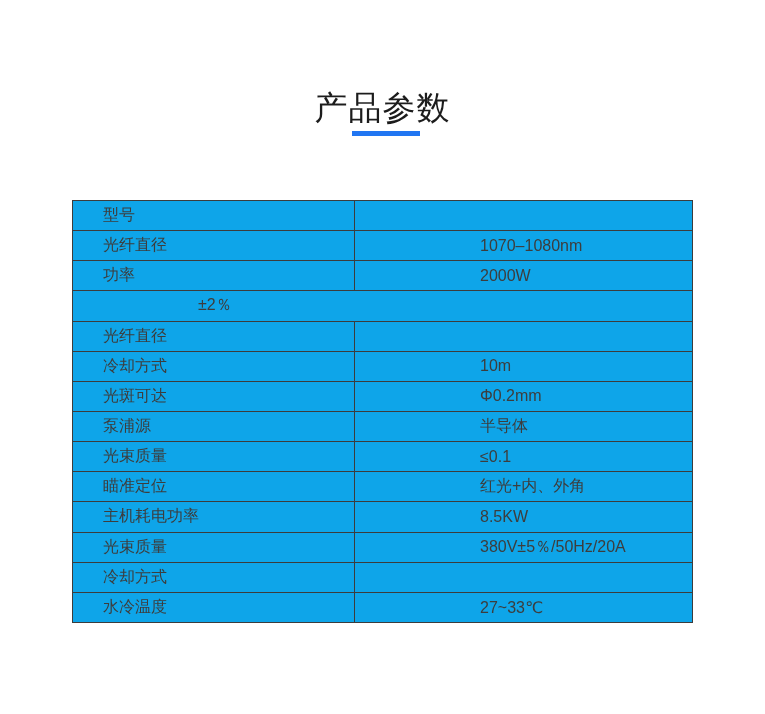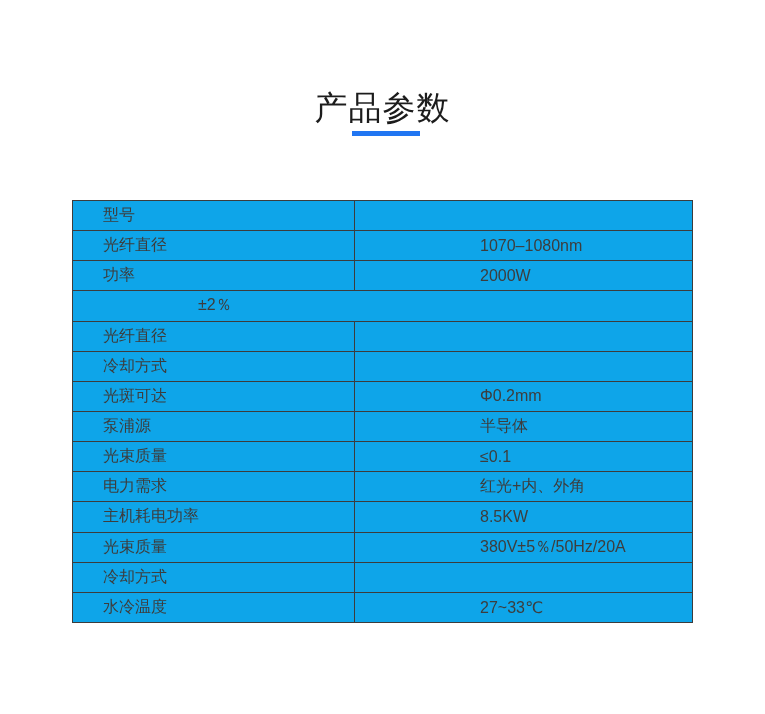--- a/index.html
+++ b/index.html
@@ -96,35 +96,36 @@
     <div class="td value">2000W</div>
   </div>
   <div class="tr">
     <div class="td value">±2％</div>
   </div>
   <div class="tr">
     <div class="td label">光纤直径</div>
   </div>
   <div class="tr">
     <div class="td label">冷却方式</div>
+    <div class="td value">10m</div>
   </div>
   <div class="tr">
     <div class="td label">光斑可达</div>
     <div class="td value">Φ0.2mm</div>
   </div>
   <div class="tr">
     <div class="td label">泵浦源</div>
     <div class="td value">半导体</div>
   </div>
   <div class="tr">
     <div class="td label">光束质量</div>
     <div class="td value">≤0.1</div>
   </div>
   <div class="tr">
-    <div class="td label">电力需求</div>
+    <div class="td label">瞄准定位</div>
     <div class="td value">红光+内、外角</div>
   </div>
   <div class="tr">
     <div class="td label">主机耗电功率</div>
     <div class="td value">8.5KW</div>
   </div>
   <div class="tr">
     <div class="td label">光束质量</div>
     <div class="td value">380V±5％/50Hz/20A</div>
   </div>

